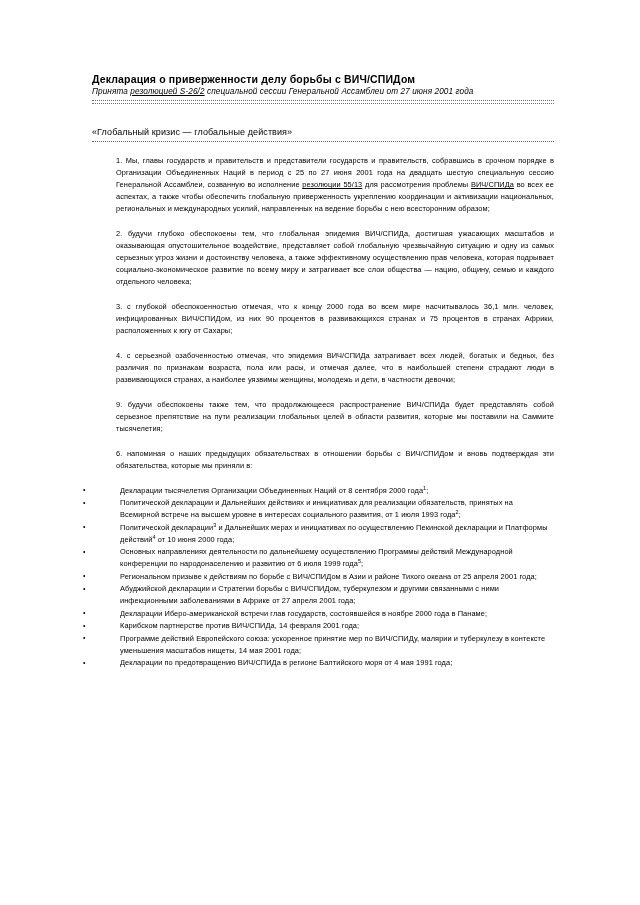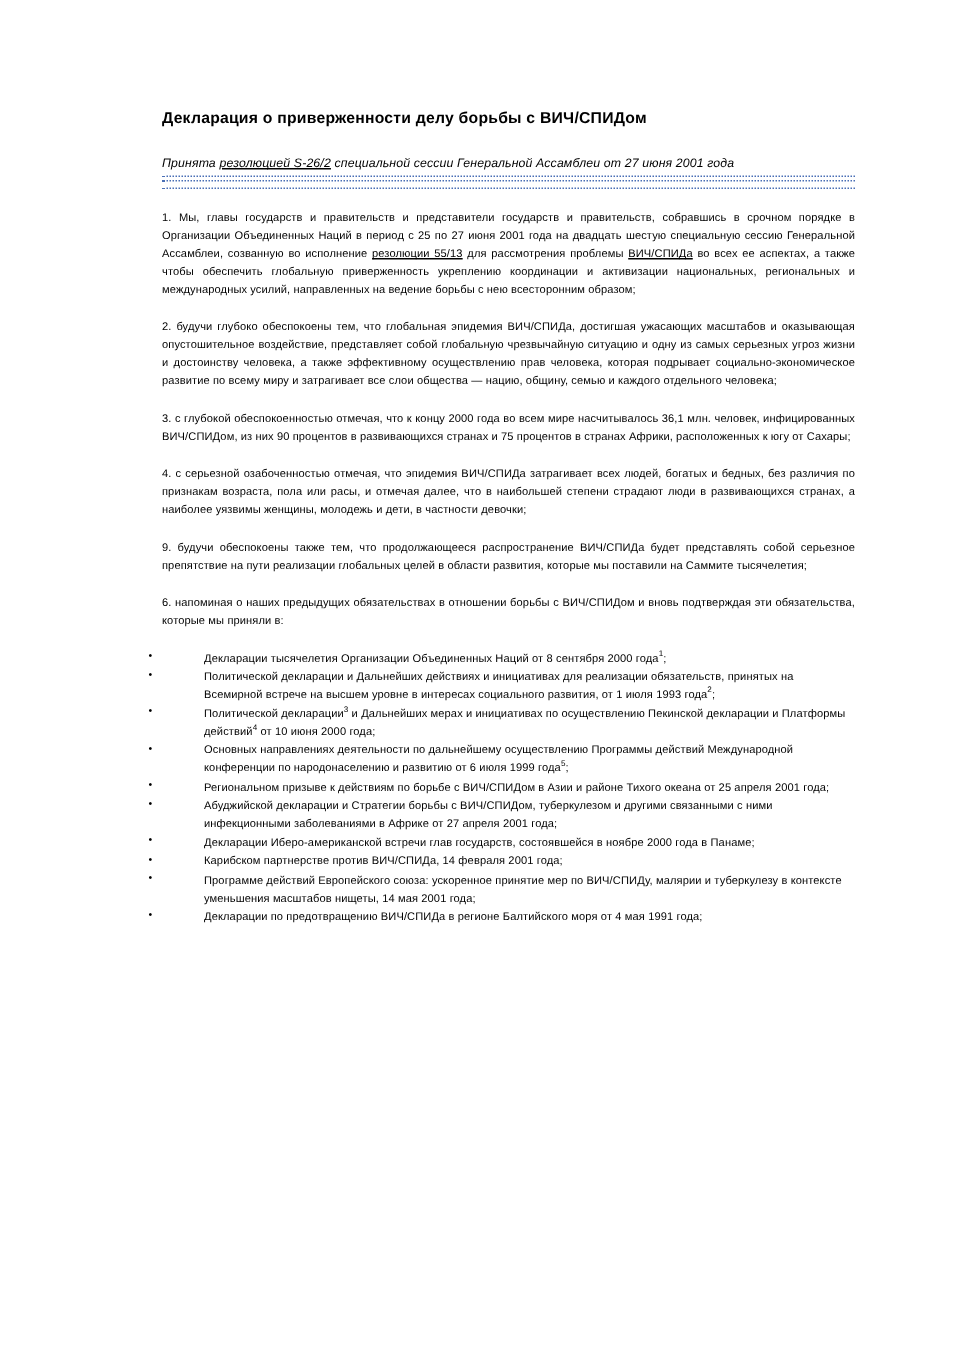--- a/index.html
+++ b/index.html
@@ -18,36 +18,35 @@
   .page {
     position: relative;
     width: 640px;
     height: 905px;
     background: #ffffff;
     box-sizing: border-box;
   }
 
   .content {
     position: absolute;
-    left: 108px;
+    left: 92px;
     top: 72px;
     width: 462px;
   }
 
   .doc-title {
     font-size: 10.5px;
     font-weight: bold;
     line-height: 1.35;
     letter-spacing: 0.15px;
     margin: 0 0 0 0;
     color: #000;
   }
 
   .subtitle-block {
-    margin-top: 17px;
   }
 
   .subtitle {
     font-size: 8.2px;
     font-style: italic;
     line-height: 1.35;
     letter-spacing: 0.1px;
     color: #000;
     white-space: nowrap;
   }
@@ -80,20 +79,21 @@
   }
 
   .para {
     margin-top: 13px;
     font-size: 7.4px;
     line-height: 1.62;
     text-align: justify;
     text-justify: inter-word;
     letter-spacing: 0.08px;
     color: #000;
+    margin-left: 24px;
   }
   .para:first-of-type {
     margin-top: 15px;
   }
   .para u, .para .u {
     text-decoration: underline;
   }
 
   .bullets {
     margin: 13px 0 0 0;
@@ -133,20 +133,21 @@
   <div class="content">
 
     <div class="doc-title">Декларация о приверженности делу борьбы с ВИЧ/СПИДом</div>
 
     <div class="subtitle-block">
       <div class="subtitle"><span>Принята </span><span class="res-link">резолюцией S-26/2</span><span> специальной сессии Генеральной Ассамблеи от 27 июня 2001 года</span></div>
       <div class="dotrule"></div>
       <div class="dotrule second"></div>
     </div>
 
+    <div class="section-heading">«Глобальный кризис — глобальные действия»</div>
     <div class="heading-rule"></div>
 
     <div class="para"><span>1. Мы, главы государств и правительств и представители государств и правительств, собравшись в срочном порядке в Организации Объединенных Наций в период с 25 по 27 июня 2001 года на двадцать шестую специальную сессию Генеральной Ассамблеи, созванную во исполнение </span><span class="u">резолюции 55/13</span><span> для рассмотрения проблемы </span><span class="u">ВИЧ/СПИДа</span><span> во всех ее аспектах, а также чтобы обеспечить глобальную приверженность укреплению координации и активизации национальных, региональных и международных усилий, направленных на ведение борьбы с нею всесторонним образом;</span></div>
 
     <div class="para">2. будучи глубоко обеспокоены тем, что глобальная эпидемия ВИЧ/СПИДа, достигшая ужасающих масштабов и оказывающая опустошительное воздействие, представляет собой глобальную чрезвычайную ситуацию и одну из самых серьезных угроз жизни и достоинству человека, а также эффективному осуществлению прав человека, которая подрывает социально-экономическое развитие по всему миру и затрагивает все слои общества — нацию, общину, семью и каждого отдельного человека;</div>
     <div class="para">3. с глубокой обеспокоенностью отмечая, что к концу 2000 года во всем мире насчитывалось 36,1 млн. человек, инфицированных ВИЧ/СПИДом, из них 90 процентов в развивающихся странах и 75 процентов в странах Африки, расположенных к югу от Сахары;</div>
     <div class="para">4. с серьезной озабоченностью отмечая, что эпидемия ВИЧ/СПИДа затрагивает всех людей, богатых и бедных, без различия по признакам возраста, пола или расы, и отмечая далее, что в наибольшей степени страдают люди в развивающихся странах, а наиболее уязвимы женщины, молодежь и дети, в частности девочки;</div>
     <div class="para">9. будучи обеспокоены также тем, что продолжающееся распространение ВИЧ/СПИДа будет представлять собой серьезное препятствие на пути реализации глобальных целей в области развития, которые мы поставили на Саммите тысячелетия;</div>
     <div class="para">6. напоминая о наших предыдущих обязательствах в отношении борьбы с ВИЧ/СПИДом и вновь подтверждая эти обязательства, которые мы приняли в:</div>
 

